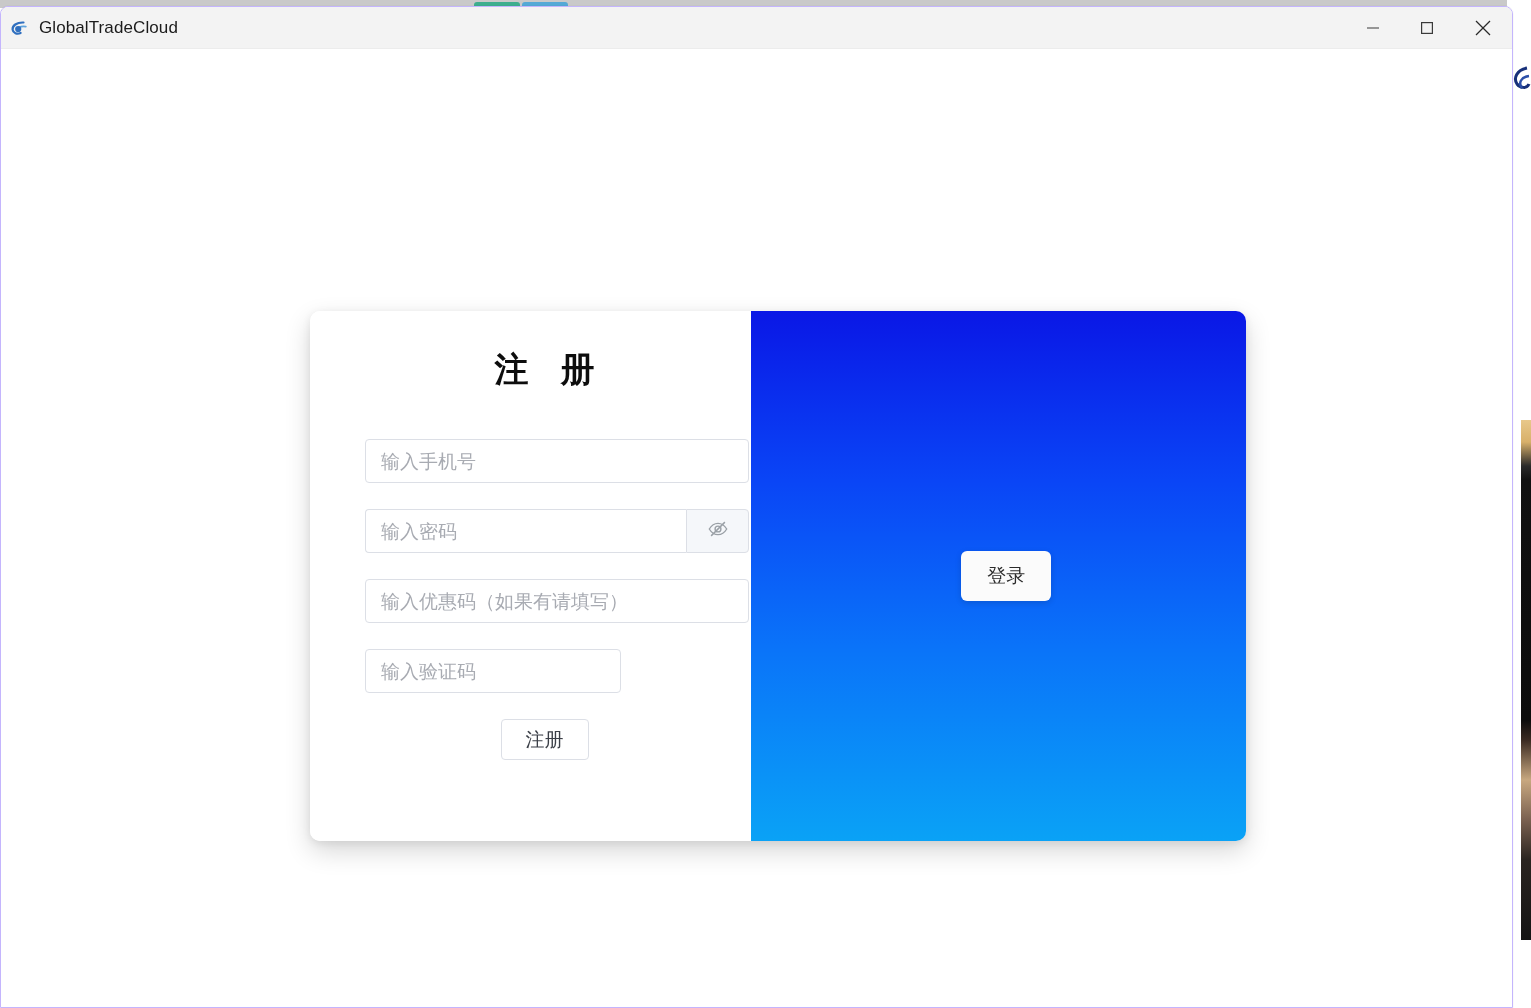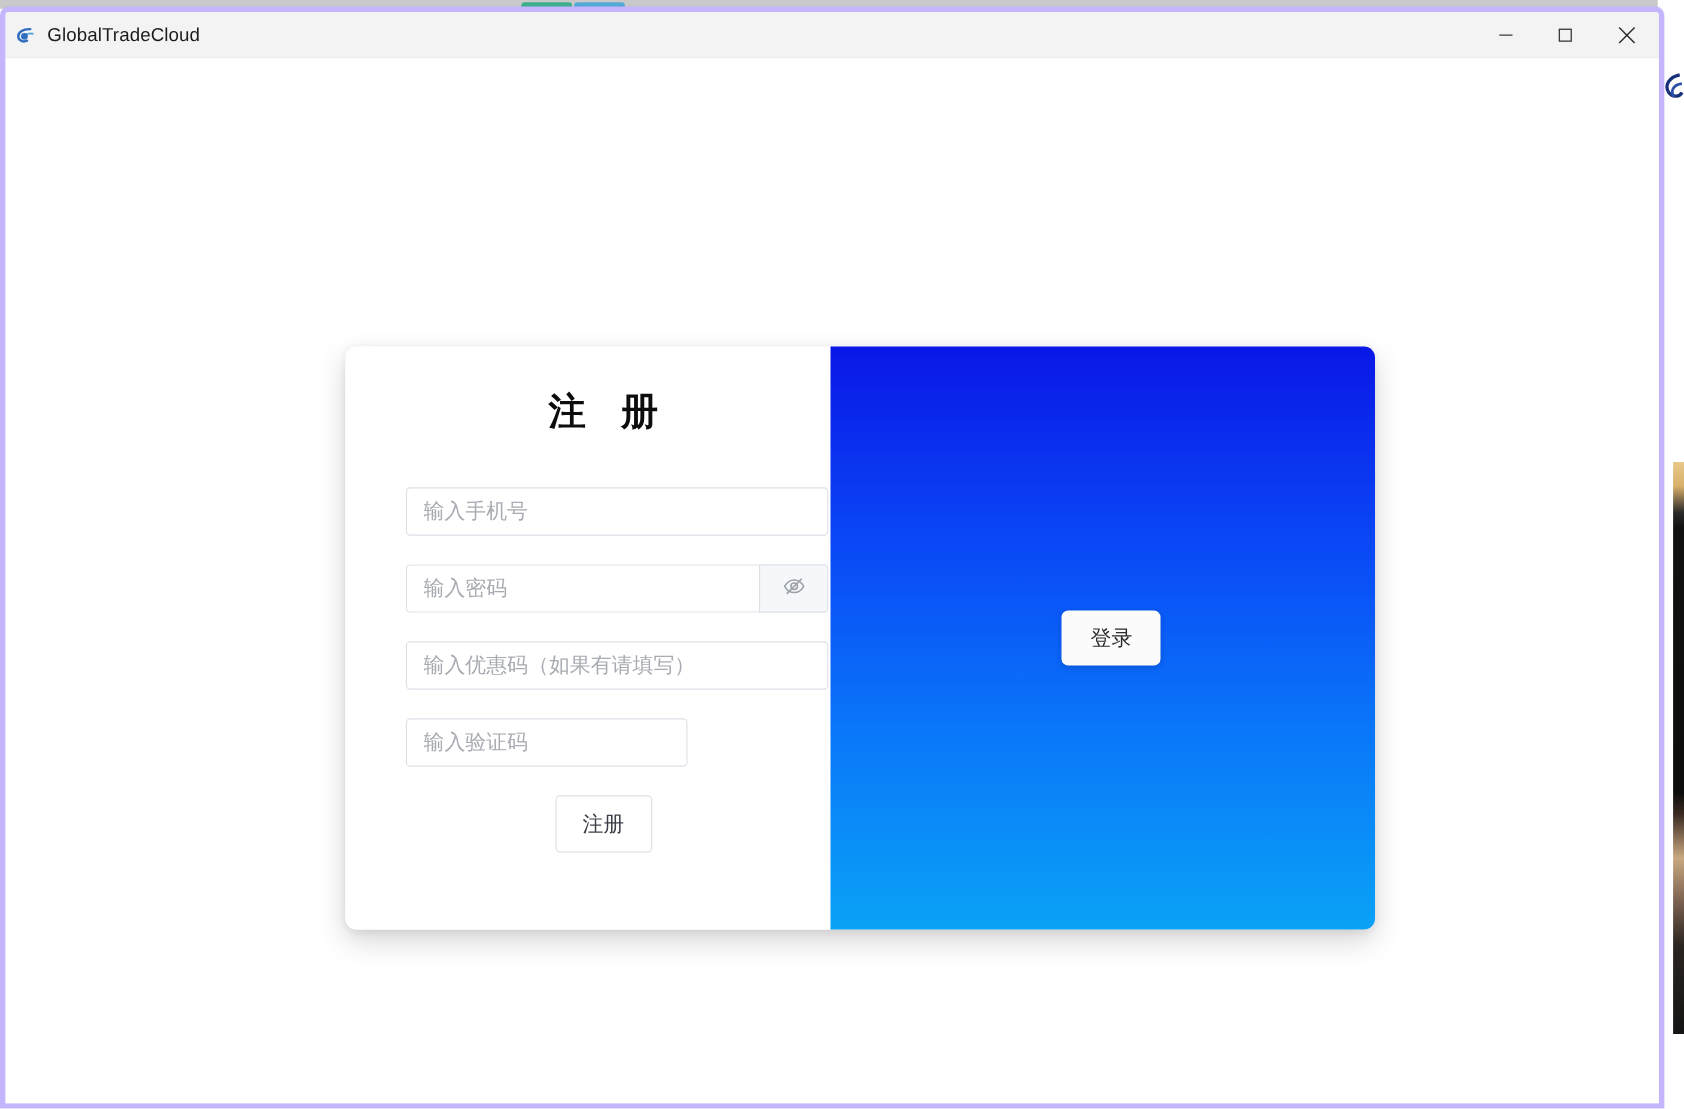--- a/index.html
+++ b/index.html
@@ -74,21 +74,21 @@
   .tab-sliver.cyan  { left: 522px; width: 46px; background: #54a9d6; }
 
   
   .window {
     position: absolute;
     top: 6px;
     left: 0px;
     width: 1513px;
     height: 1002px;
     background: #ffffff;
-    border: 5px solid #c4b5fd;
+    border: 1px solid #c4b5fd;
     border-radius: 8px 8px 0 0;
     overflow: hidden;
     box-shadow: 0 0 0 1px rgba(0,0,0,0.02);
   }
 
   .titlebar {
     position: relative;
     height: 42px;
     background: #f3f3f3;
     border-bottom: 1px solid #ececec;
@@ -246,21 +246,21 @@
     cursor: pointer;
   }
 
   .submit-row {
     display: flex;
     justify-content: center;
     margin-top: 24px;
   }
   .register-btn {
     width: 88px;
-    height: 52px;
+    height: 41px;
     border: 1px solid #dcdfe6;
     border-radius: 4px;
     background: #ffffff;
     color: #3b3f47;
     font-size: 19px;
     font-family: "DejaVu Sans", "Liberation Sans", sans-serif;
     cursor: pointer;
   }
 
   

